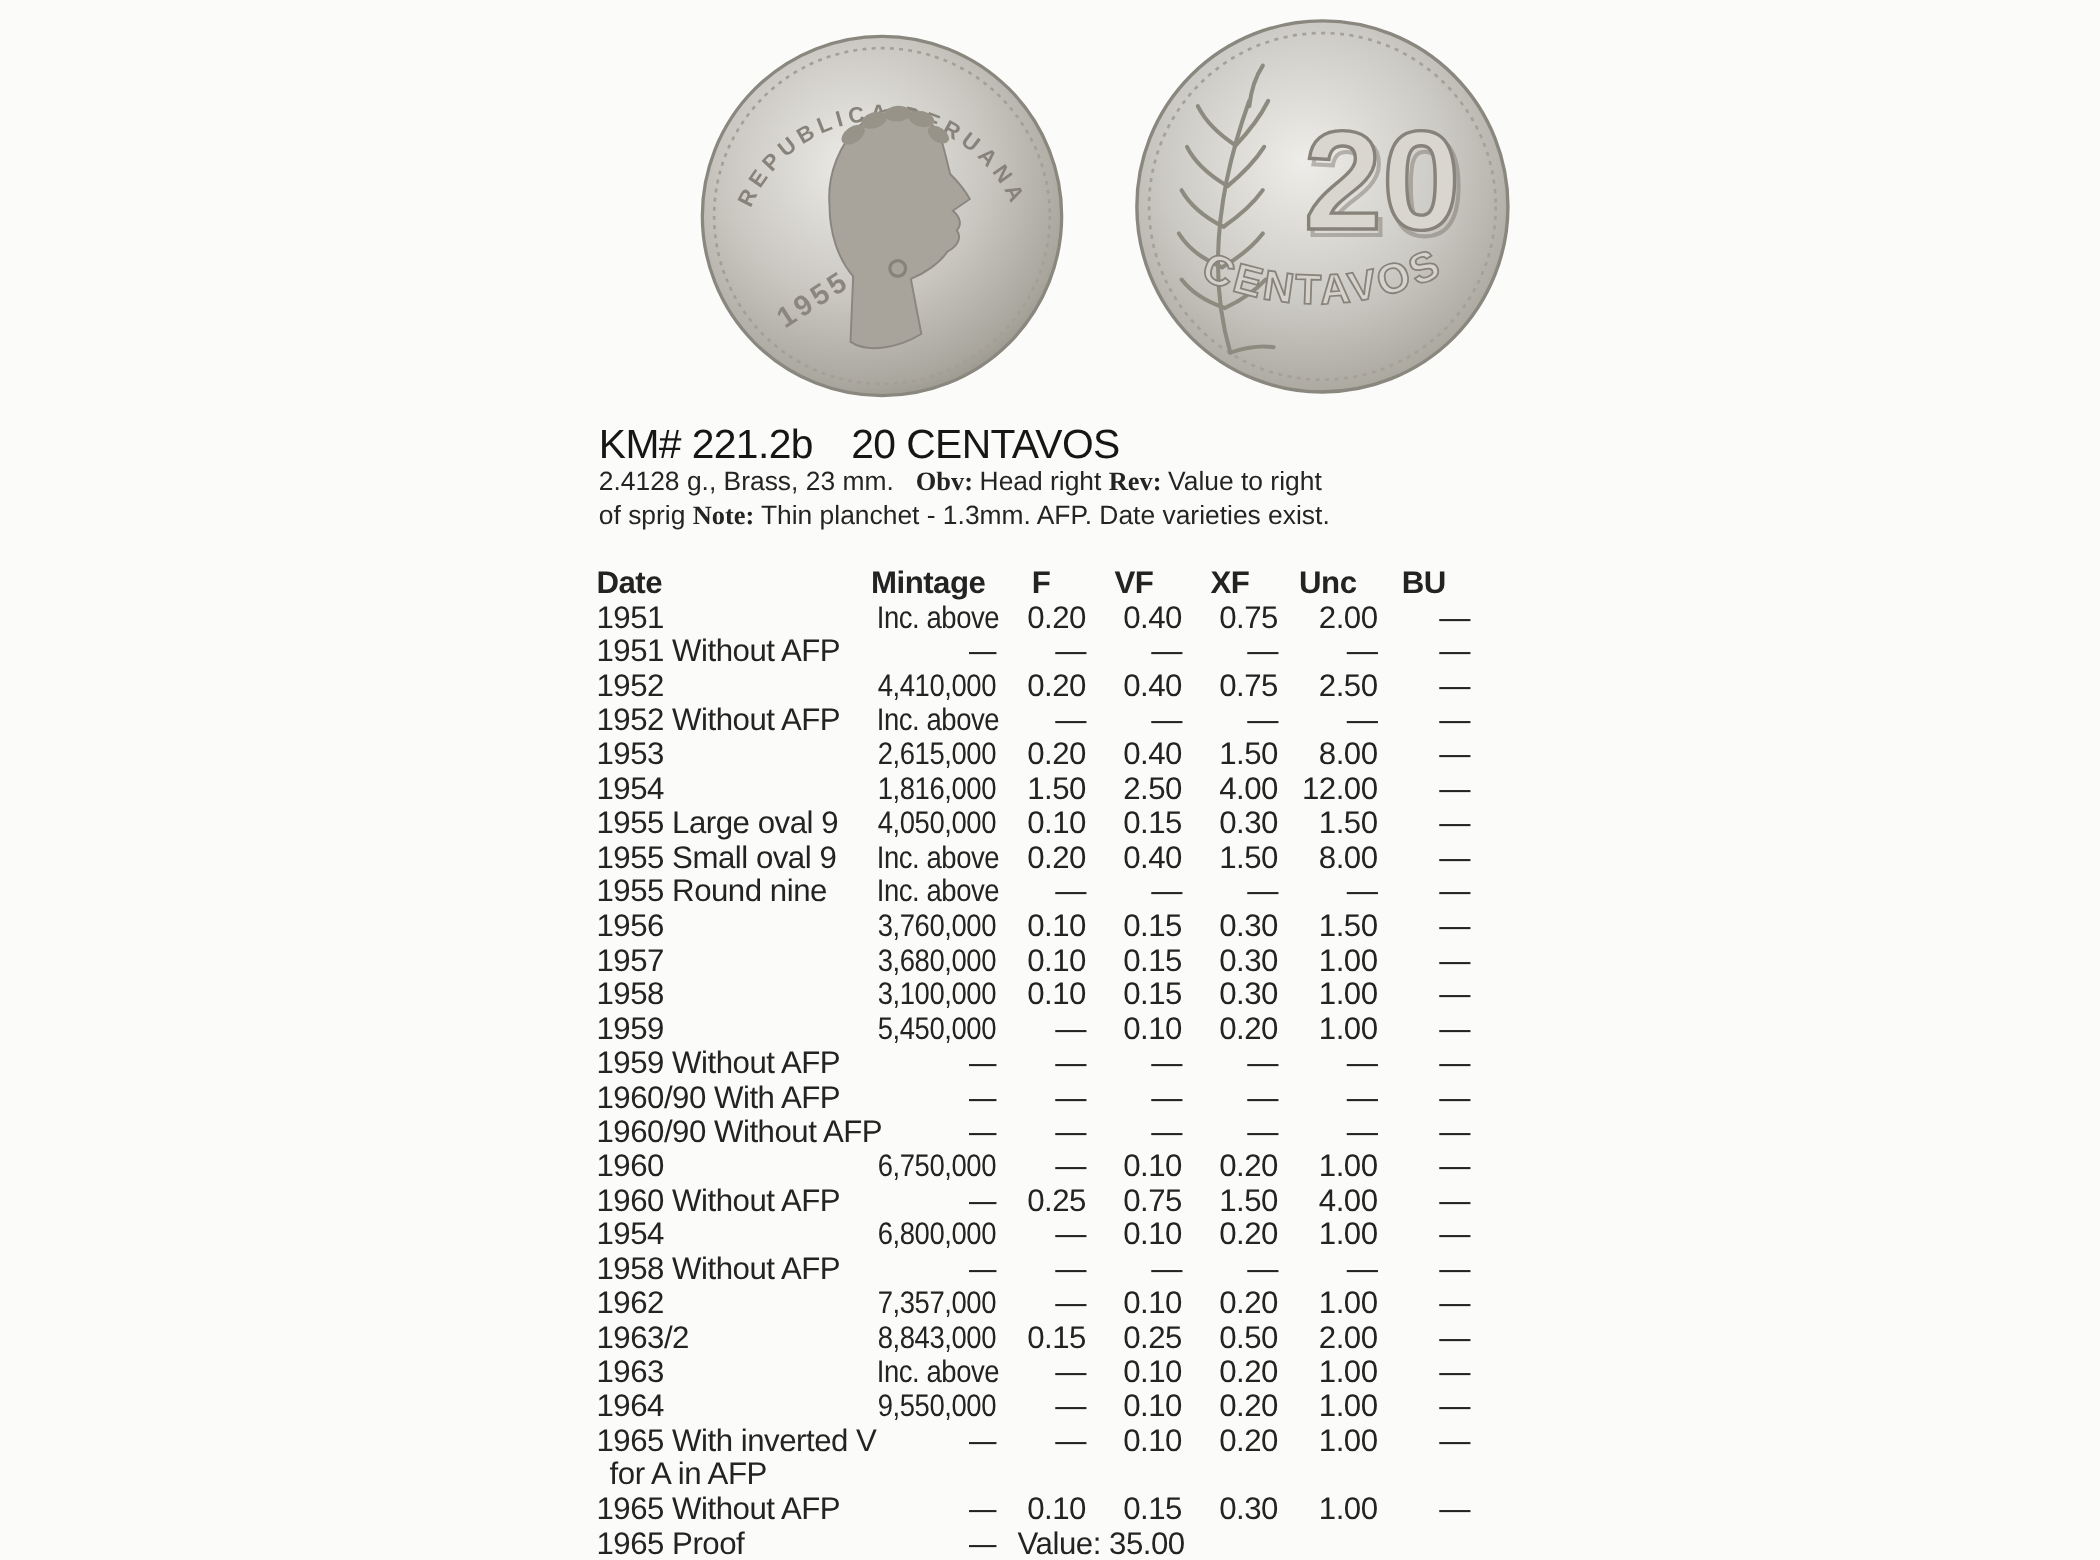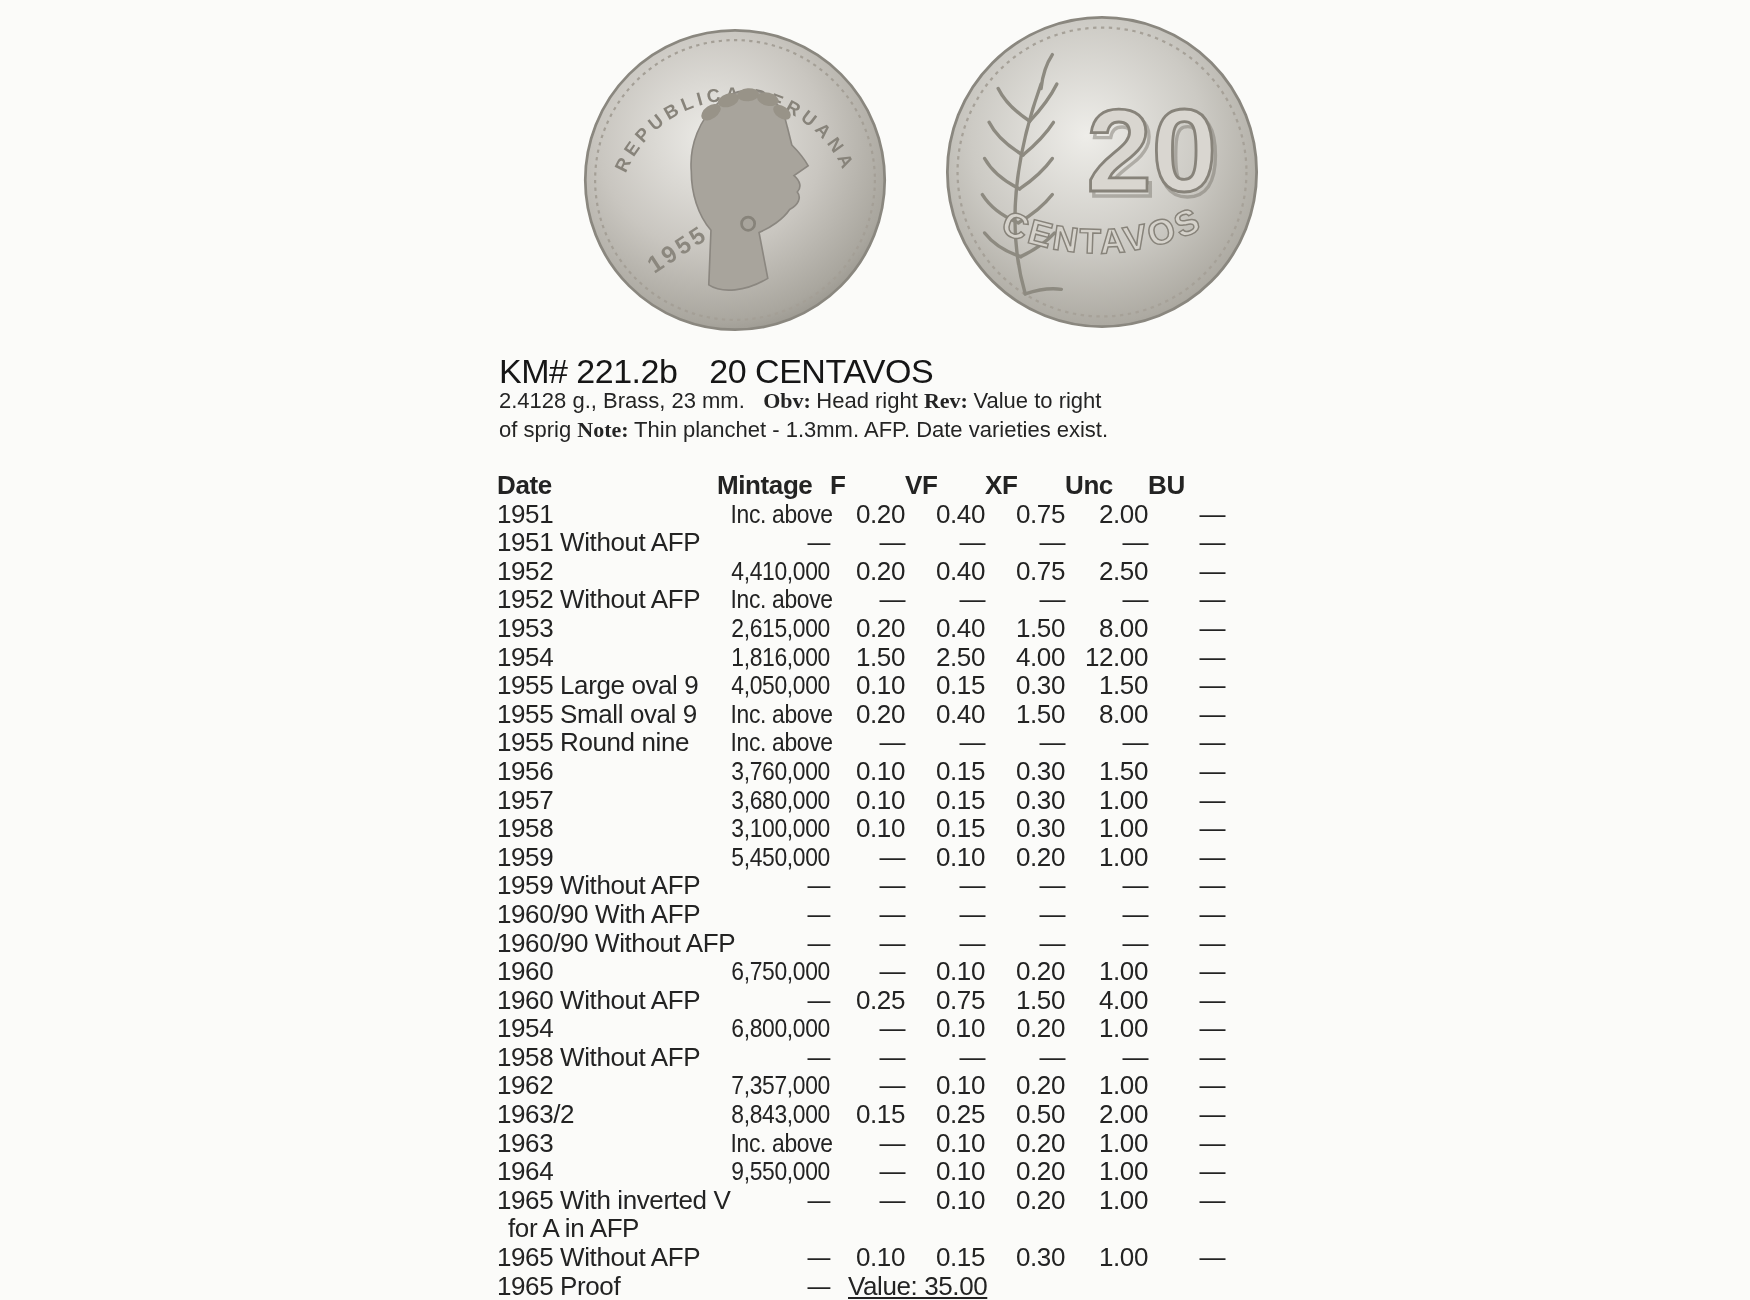--- a/index.html
+++ b/index.html
@@ -33,27 +33,27 @@
   .catalog-table {
     position:absolute; left:497px; top:451px; width:730px;
     font-size:26px; line-height:28.6px; letter-spacing:-0.4px;
     color:#232323;
     margin-top:20px;
   }
   .tr, .thead {
     display:grid;
     grid-template-columns:220px 113px 75px 80px 80px 83px 77px;
   }
-  .th { font-weight:bold; text-align:left; }
+  .th { font-weight:bold; text-align:center; }
   .th.left { text-align:left; }
   .td { text-align:right; white-space:nowrap; }
   .td.left { text-align:left; }
   .td.mintage { transform:scaleX(0.88); transform-origin:right center; }
   .date2 { padding-left:11px; }
-  .td.note { text-align:left; padding-left:18px; grid-column:3 / span 5;text-decoration:underline; }
+  .td.note { text-align:left; padding-left:18px; grid-column:3 / span 5; }
 </style>
 </head>
 <body>
 
 <div class="page">
 
   <div class="coin coin-obverse">
     <svg viewBox="0 0 280 280" width="306" height="306">
       <defs>
         <radialGradient id="gObv" cx="42%" cy="36%" r="75%">

